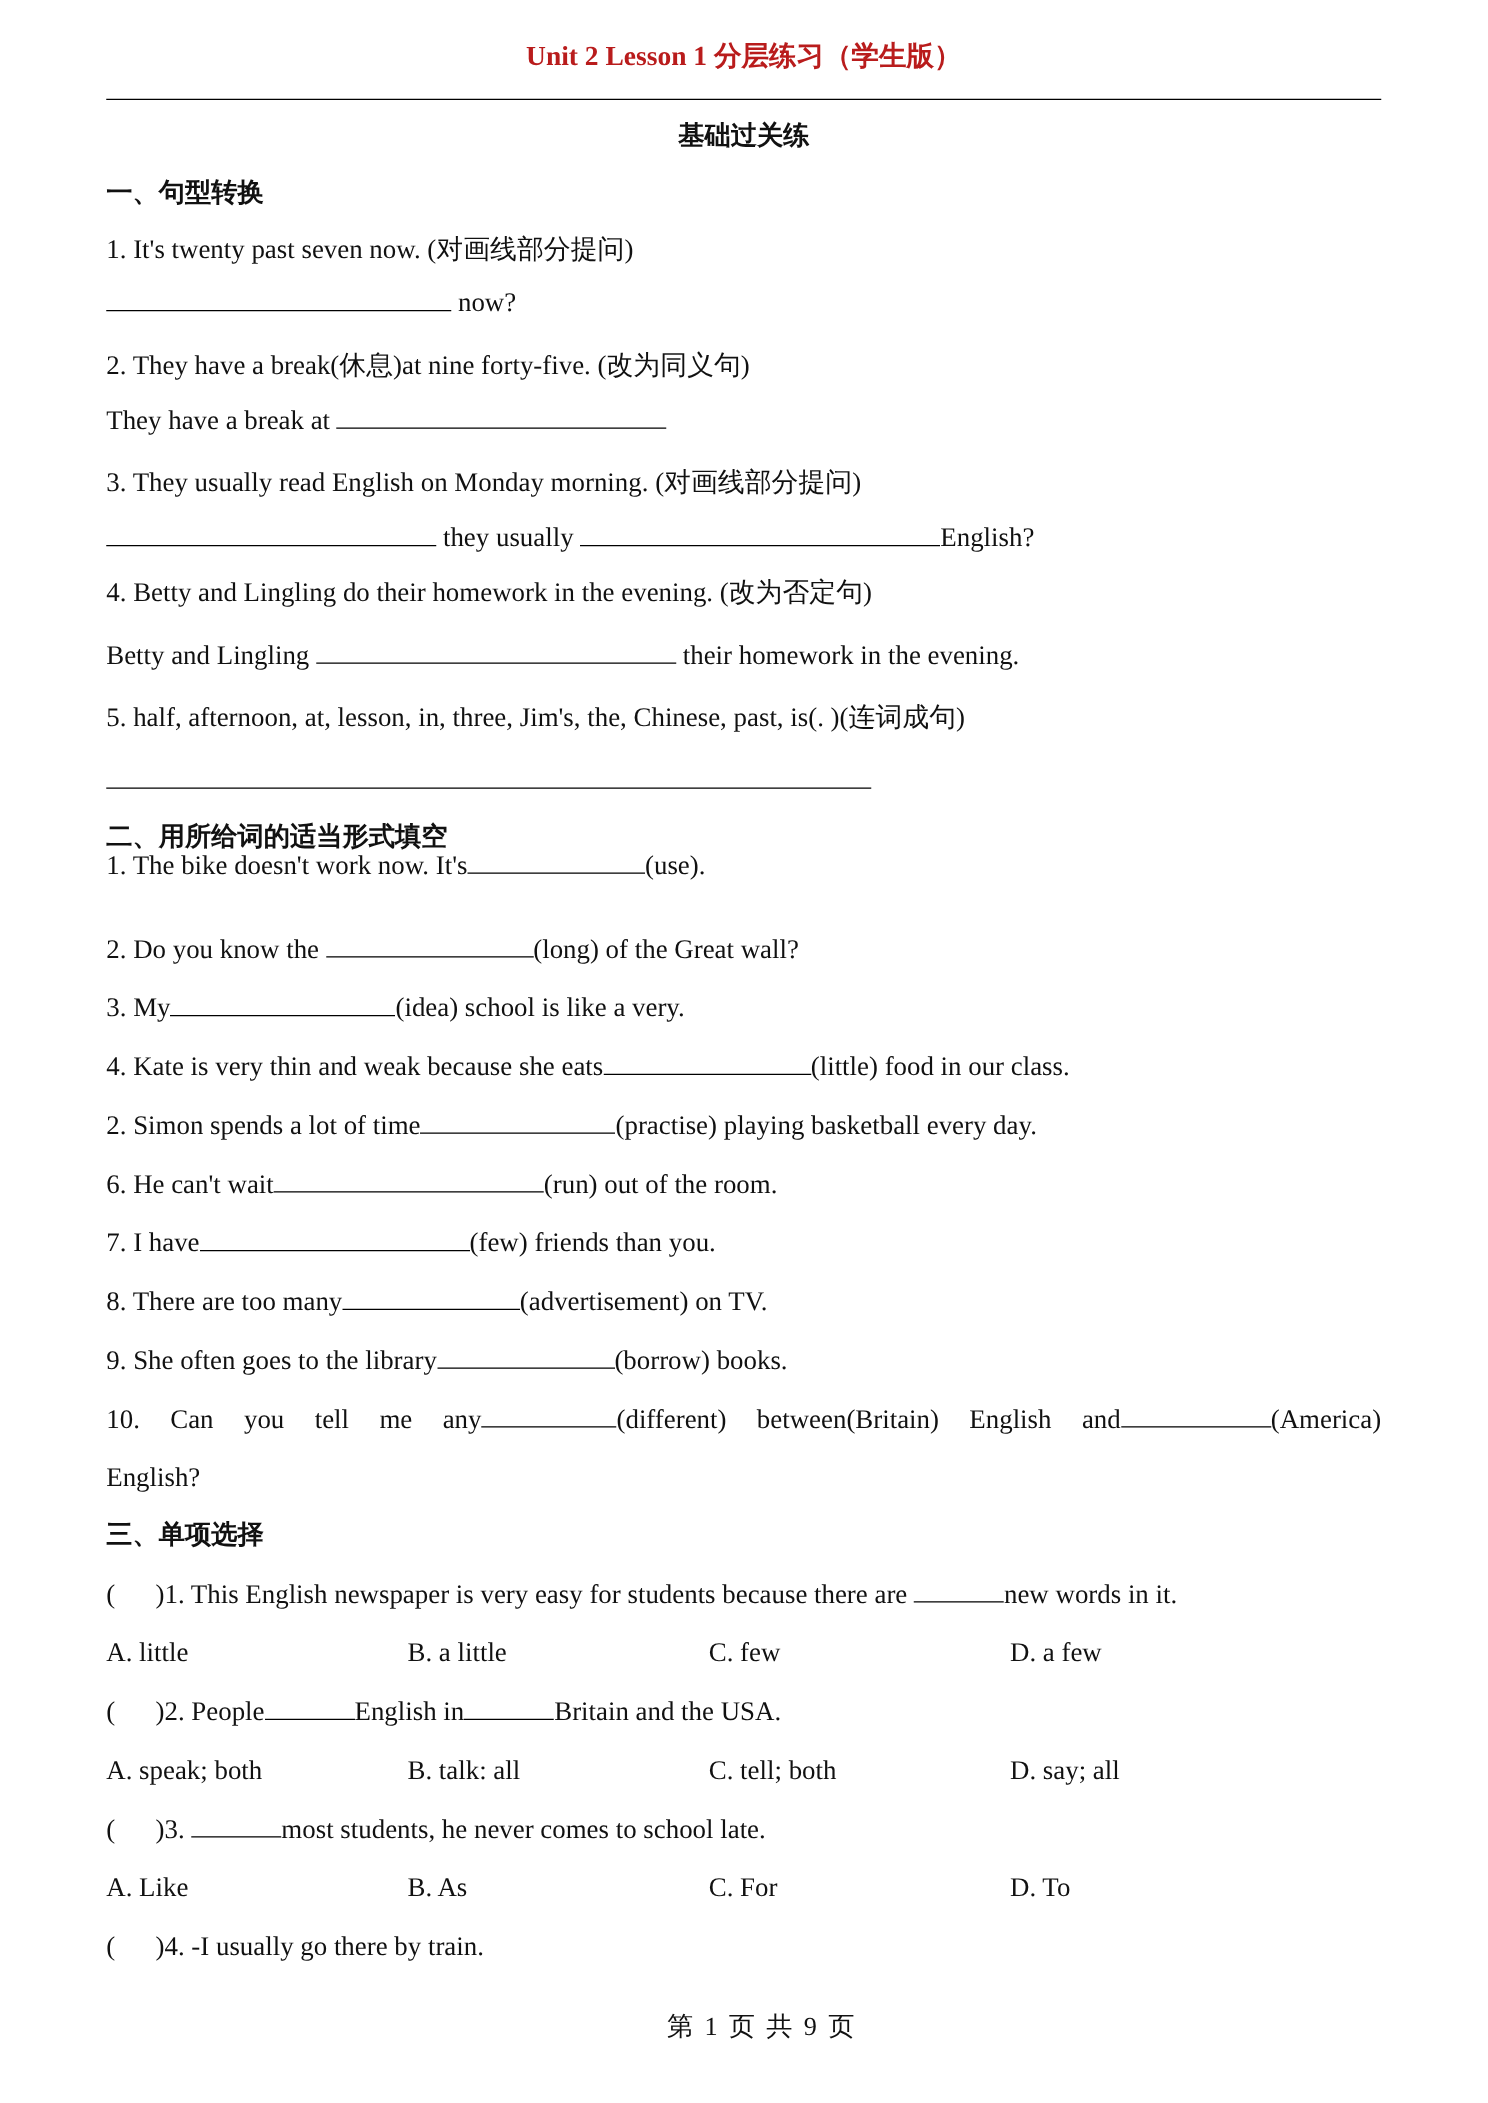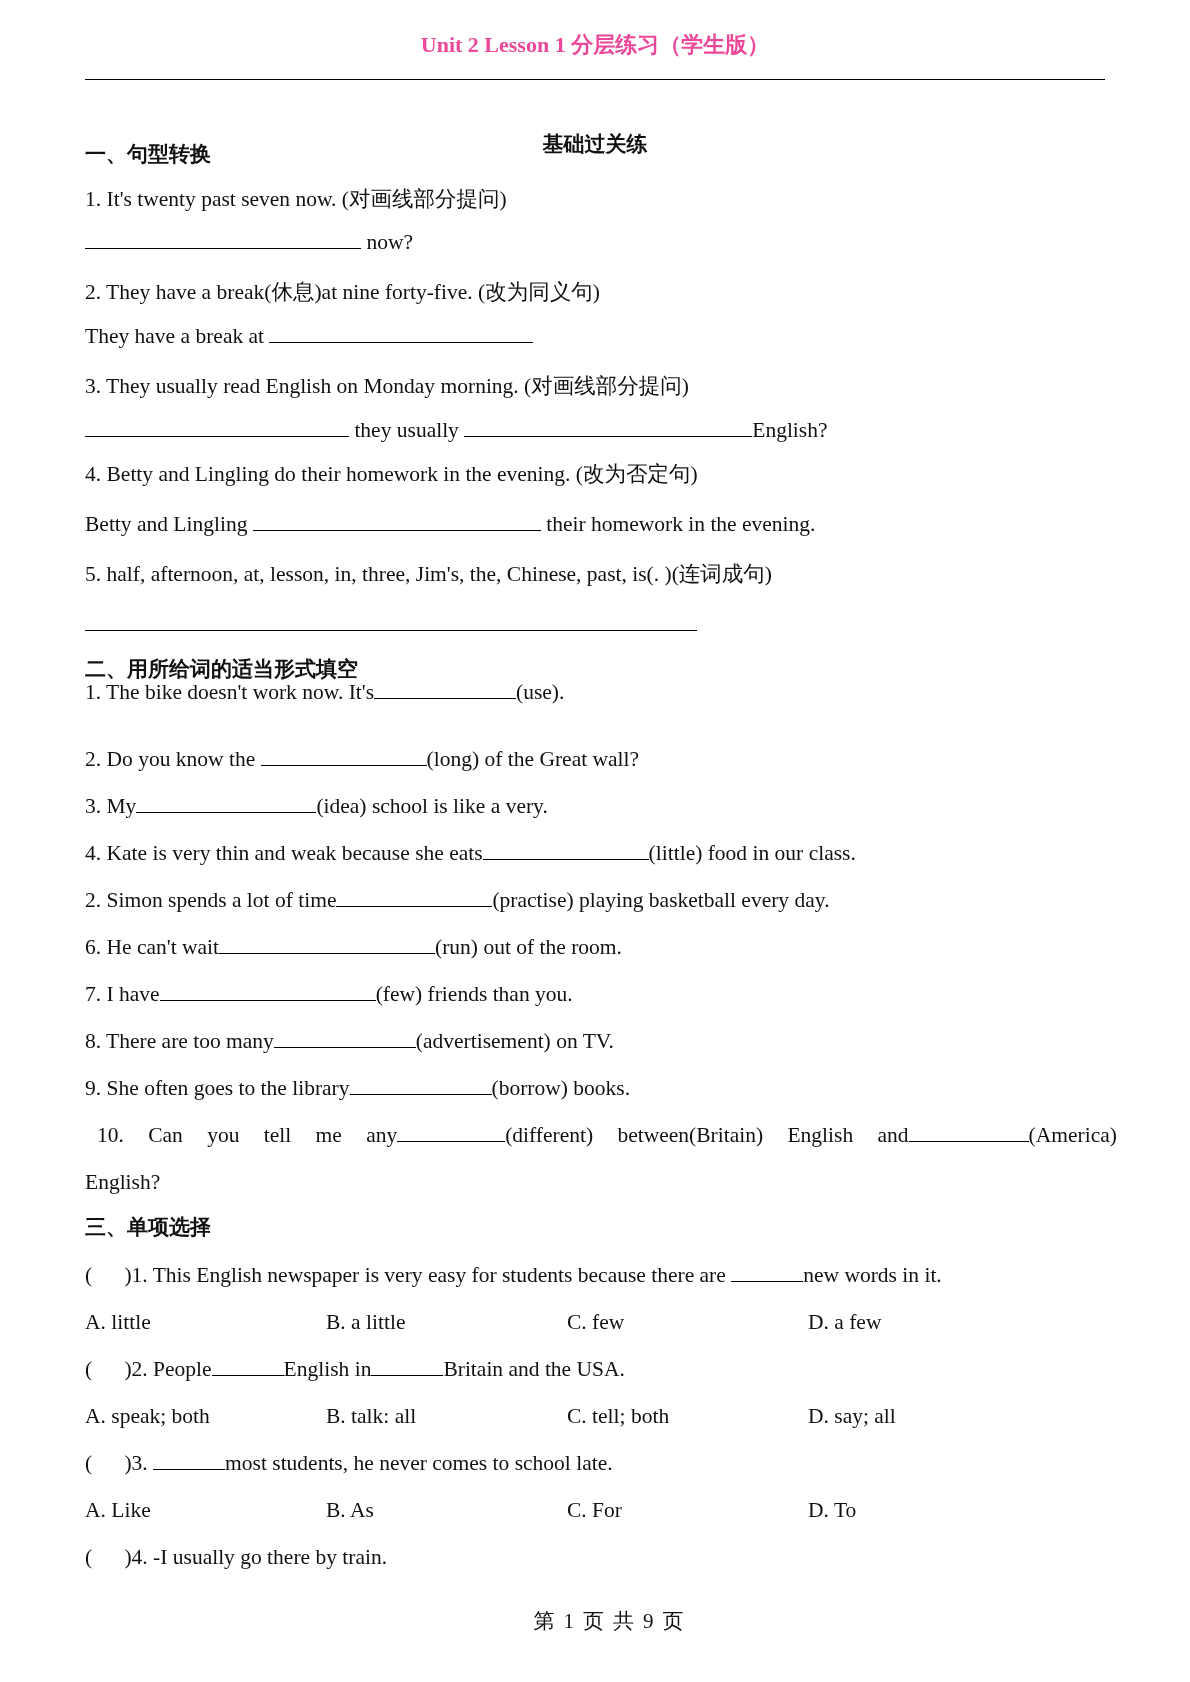--- a/index.html
+++ b/index.html
@@ -2,36 +2,36 @@
 <html><head>
 <meta charset="utf-8">
 <style>
   html, body { margin: 0; padding: 0; background: #ffffff; }
   body { width: 1190px; height: 1682px; position: relative; overflow: hidden;
          font-family: "Liberation Serif", "DejaVu Serif", serif; color: #111; }
   .page-header { position: absolute; left: 85px; top: 30px; width: 1020px; text-align: center; }
   .doc-title { font-family: "Liberation Serif", serif; font-weight: bold; font-size: 22px; color: #1f1fb0; }
   .header-rule { position: absolute; left: 85px; top: 79px; width: 1020px; height: 0; border-top: 1.5px solid #000; }
   .subtitle { position: absolute; left: 85px; top: 94px; width: 1020px; text-align: center;
-              font-family: "DejaVu Sans", sans-serif; font-weight: bold; font-size: 21px; margin-top: 36px; }
+              font-family: "DejaVu Sans", sans-serif; font-weight: bold; font-size: 21px; }
   .section-heading { position: absolute; left: 85px; font-family: "DejaVu Sans", sans-serif;
                      font-weight: bold; font-size: 21px; }
   .line { position: absolute; left: 85px; font-size: 21.5px; white-space: pre; }
   .blank { display: inline-block; border-bottom: 1.3px solid #000; height: 18px; vertical-align: baseline; }
-  .justify { left: 85px; width: 1020px; display: flex; justify-content: space-between; margin-left: 12px; }
+  .justify { left: 85px; width: 1020px; display: flex; justify-content: space-between; }
   .opts { position: absolute; left: 85px; width: 1000px; font-size: 21.5px; }
   .opts span { position: absolute; white-space: pre; }
   .footer { position: absolute; left: 0; width: 1190px; top: 1607px; text-align: center; font-size: 21px; letter-spacing: 1px; margin-left: 14px; }
   .footer span { margin: 0 4px; }
 </style>
 </head>
 <body>
 
 <div class="page-header">
-  <span class="doc-title" style="color: #ec4899;">Unit 2 Lesson 1  分层练习（学生版）</span>
+  <span class="doc-title" style="color: #b91c1c;">Unit 2 Lesson 1  分层练习（学生版）</span>
 </div>
 <div class="header-rule"></div>
 <div class="subtitle">基础过关练</div>
 
 <div class="section-heading" style="top:140px">一、句型转换</div>
 
 <div class="line" style="top:184px">1. It's twenty past seven now. (对画线部分提问)</div>
 <div class="line" style="top:230px"><span class="blank" style="width:276px"></span><span> now?</span></div>
 
 <div class="line" style="top:277px">2. They have a break(休息)at nine forty-five. (改为同义句)</div>

